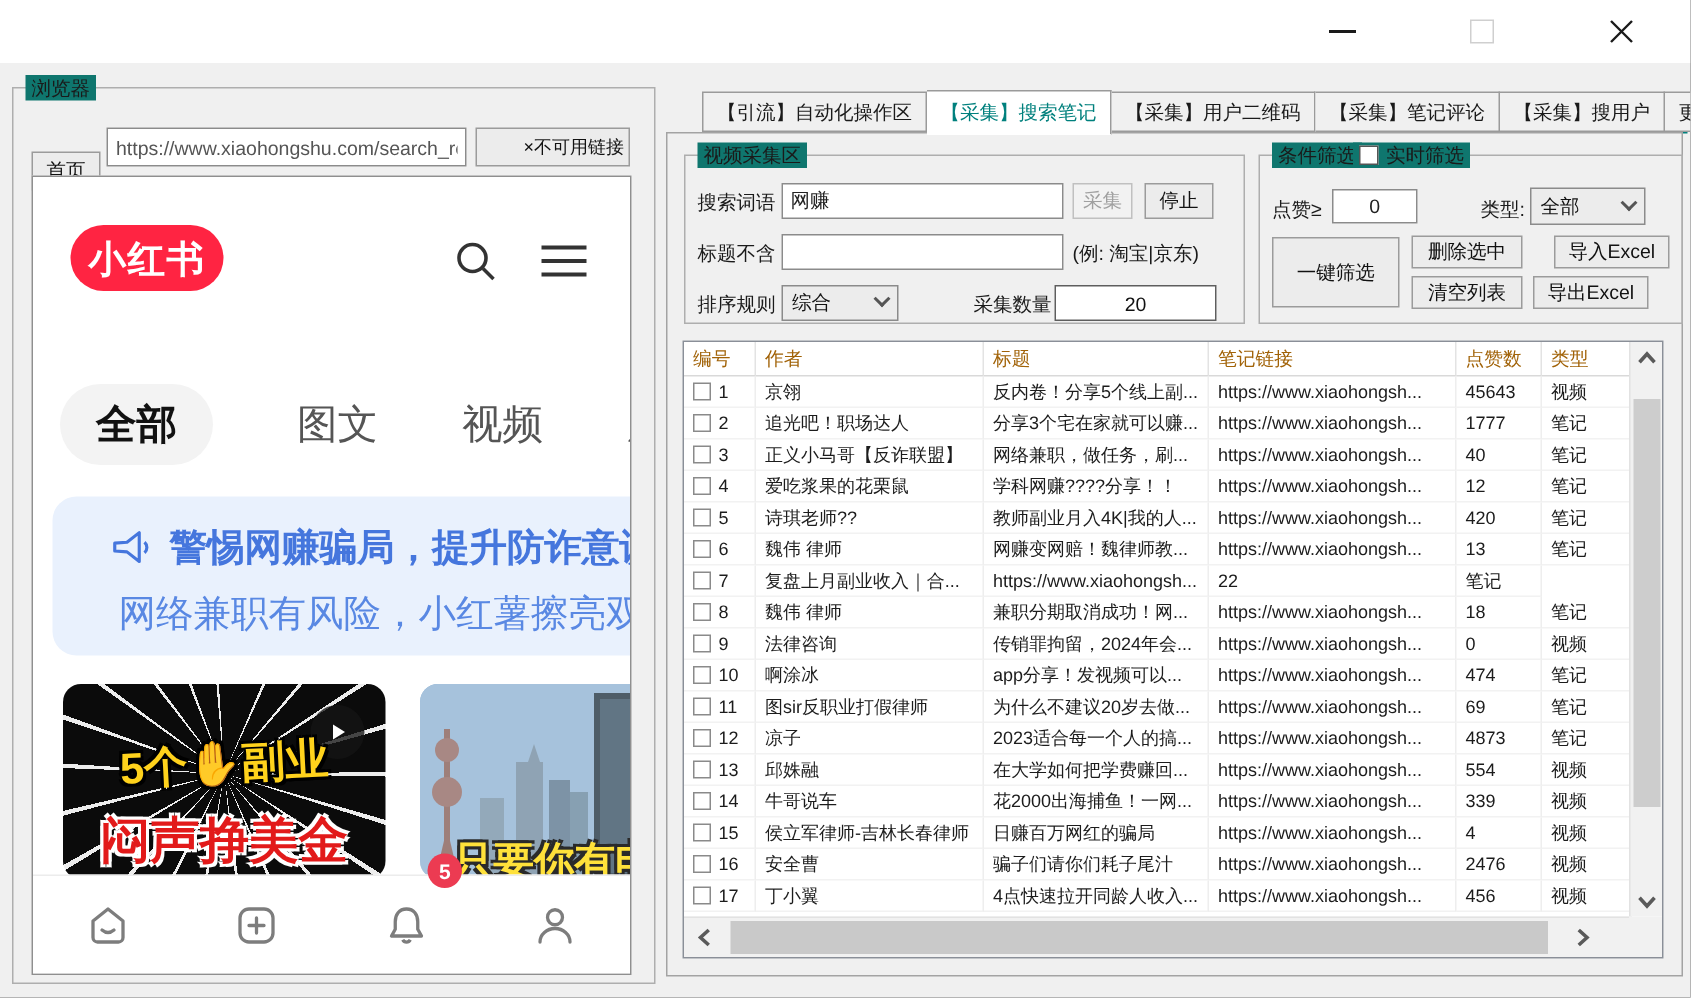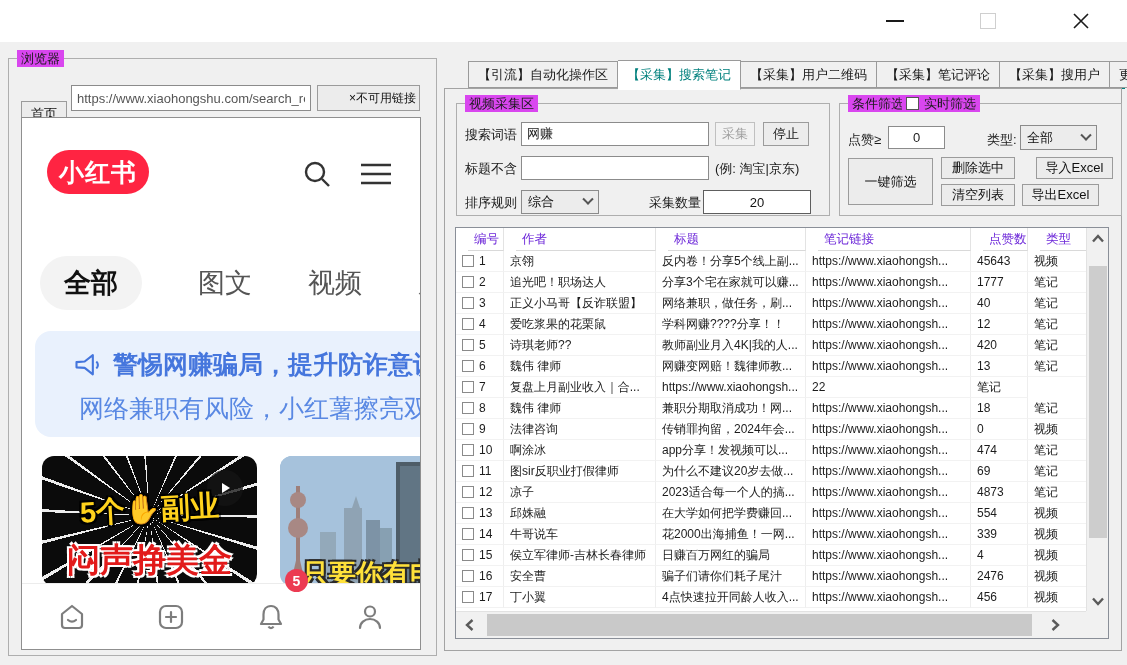--- a/index.html
+++ b/index.html
@@ -5,21 +5,21 @@
   html,body{margin:0;padding:0;background:#888;}
   *{box-sizing:border-box;font-family:"Liberation Sans","DejaVu Sans",sans-serif;}
   #stage{position:relative;width:1127px;height:665px;background:#f0f0f0;overflow:hidden;margin:0 auto;}
   
   .titlebar{position:absolute;left:0;top:0;width:1127px;height:42px;background:#fff;}
   .win-btn{position:absolute;top:10px;width:26px;height:22px;display:flex;align-items:center;justify-content:center;cursor:pointer;}
   .min-glyph{width:18px;height:0;border-top:2px solid #1a1a1a;}
   .max-glyph{width:16px;height:16px;border:1px solid #cfcfcf;background:#fff;}
   
   .groupbox{position:absolute;border:1px solid #aeaeae;}
-  .gb-label{position:absolute;top:-9px;left:8px;background:#d946ef;padding:0 4px;font-size:13px;color:#1a1a1a;line-height:17px;white-space:nowrap;}
+  .gb-label{position:absolute;top:-9px;left:8px;background:#0f766e;padding:0 4px;font-size:13px;color:#1a1a1a;line-height:17px;white-space:nowrap;}
   
   .btn{background:#ececec;border:1px solid #9b9b9b;font-size:13px;color:#111;display:flex;align-items:center;justify-content:center;cursor:pointer;}
   .btn.disabled{color:#a0a0a0;border-color:#c0c0c0;background:#f2f2f2;cursor:default;}
   .txt{border:1px solid #8b8b8b;background:#fff;font-size:13px;color:#222;padding:0 5px;}
   .browser-content{position:absolute;left:12px;top:58px;width:400px;height:533px;background:#fff;border:1px solid #8f8f8f;overflow:hidden;}
   .xhs-logo{position:absolute;left:25px;top:32px;width:102px;height:44px;border-radius:23px;background:var(--brand-red,#ff2442);color:#fff;font-weight:bold;font-size:25px;display:flex;align-items:center;justify-content:center;letter-spacing:1px;}
   .icon-btn{position:absolute;cursor:pointer;}
   .ftabs{position:absolute;left:0;top:136px;width:100%;height:58px;display:flex;align-items:center;}
   .ftab{font-size:27px;color:#555;margin-left:56px;white-space:nowrap;cursor:pointer;}
   .ftab.active{margin-left:18px;background:#f3f3f3;border-radius:28px;padding:9px 24px;color:#111;font-weight:bold;}
@@ -44,21 +44,21 @@
   .rpanel{position:absolute;left:444px;top:88px;width:678px;height:563px;border:1px solid #a3a3a3;background:#f0f0f0;}
   .flabel{position:absolute;font-size:13px;color:#1a1a1a;white-space:nowrap;}
   .combo{position:absolute;background:#ececec;border:1px solid #8b8b8b;font-size:13px;color:#111;display:flex;align-items:center;padding:0 6px;cursor:pointer;}
   .combo .chev{margin-left:auto;width:8px;height:8px;border-right:2px solid #555;border-bottom:2px solid #555;transform:rotate(45deg) translate(-2px,-2px);}
   .numbox{position:absolute;background:#fff;border:1px solid #5e5e5e;font-size:13px;color:#111;display:flex;align-items:center;justify-content:center;}
   .cb{width:13px;height:13px;border:1px solid #555;background:#fff;display:inline-block;cursor:pointer;}
   
   .tablectl{position:absolute;left:10px;top:138px;width:654px;height:412px;background:#fff;border:1px solid #8a8f98;}
   .tgrid{display:grid;grid-template-columns:48px 152px 150px 165px 57px 60px;}
   .thead{height:23px;}
-  .thead .cell{font-size:12.5px;color:#6d28d9;border-right:1px solid #e3e3e3;border-bottom:1px solid #d9d9d9;display:flex;align-items:center;padding-left:6px;margin-left:12px;}
+  .thead .cell{font-size:12.5px;color:#a16207;border-right:1px solid #e3e3e3;border-bottom:1px solid #d9d9d9;display:flex;align-items:center;padding-left:6px;}
   .rows{height:357px;overflow:hidden;}
   .trow{height:21px;}
   .trow .cell{font-size:12px;color:#1c1c1c;border-right:1px solid #eeeeee;border-bottom:1px solid #f2f2f2;display:flex;align-items:center;padding-left:6px;white-space:nowrap;overflow:hidden;}
   .trow .cell .cb{width:12px;height:12px;margin-right:5px;border-color:#8a8a8a;flex:none;}
   .vscroll{position:absolute;right:0;top:0;width:22px;height:383px;background:#f1f1f1;border-left:1px solid #e2e2e2;}
   .vthumb{position:absolute;left:2px;width:18px;top:38px;height:272px;background:#cdcdcd;cursor:pointer;}
   .sbtn{position:absolute;display:flex;align-items:center;justify-content:center;cursor:pointer;}
   .hscroll{position:absolute;left:0;top:383px;width:632px;height:27px;background:#f1f1f1;border-top:1px solid #e2e2e2;}
   .hthumb{position:absolute;left:31px;top:2px;width:545px;height:22px;background:#c9c9c9;cursor:pointer;}
   .corner{position:absolute;right:0;top:383px;width:22px;height:27px;background:#f1f1f1;}

